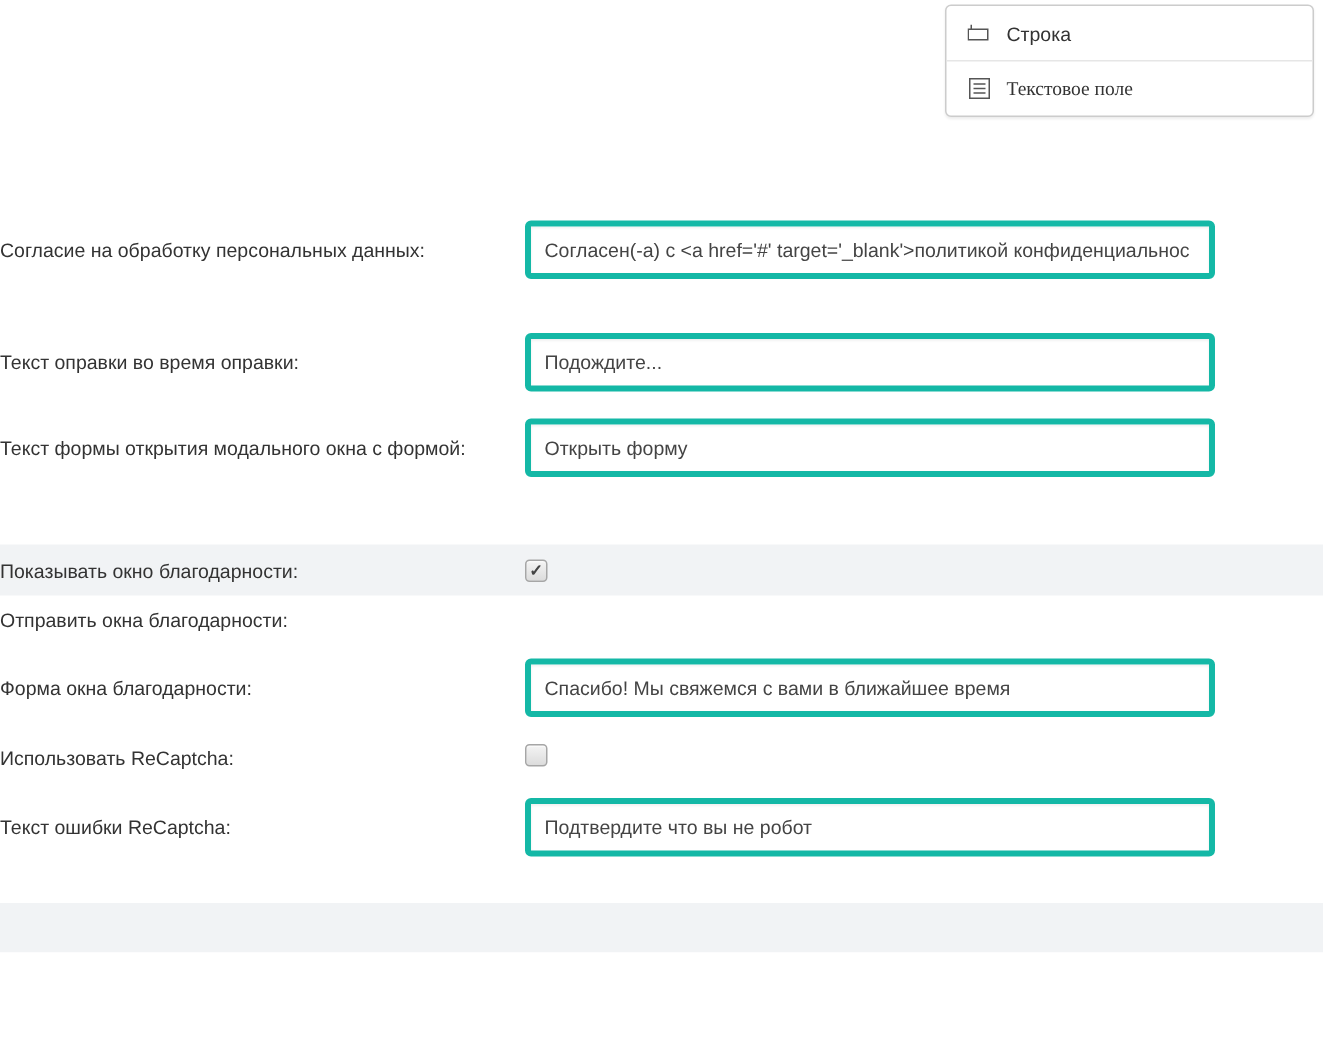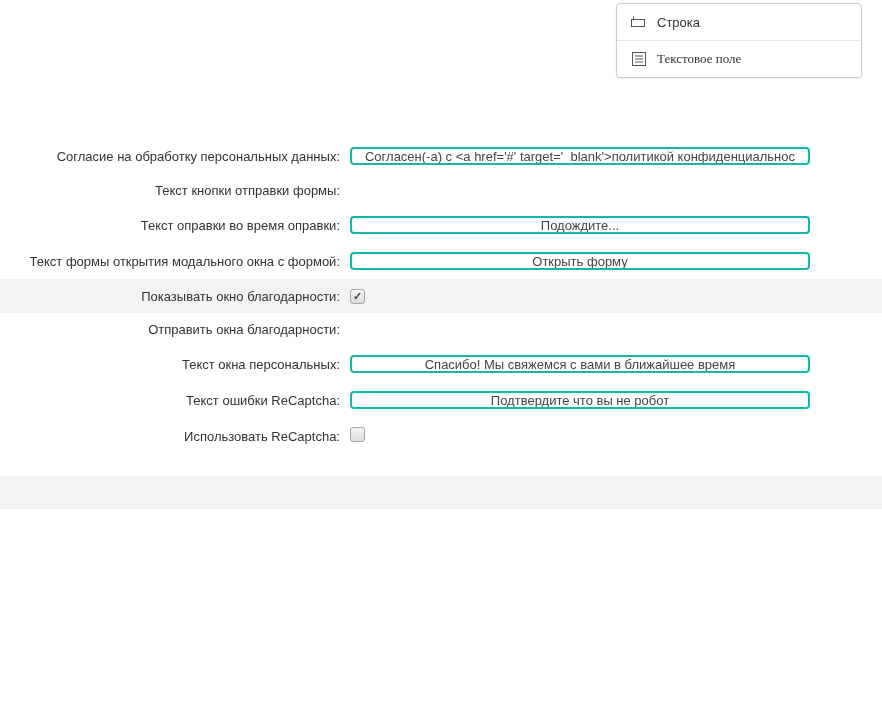--- a/index.html
+++ b/index.html
@@ -6,21 +6,21 @@
     body {
       font-family: Arial, Helvetica, sans-serif;
       font-size: 13px;
       color: #333;
       background: #fff;
       width: 882px;
     }
     .dropdown-panel {
       position: absolute;
       top: 3px;
-      right: 20px;
+      right: 6px;
       width: 246px;
       border: 1px solid #ccc;
       border-radius: 4px;
       background: #fff;
       box-shadow: 0 1px 2px rgba(0,0,0,0.08);
     }
     .dropdown-item {
       display: flex;
       align-items: center;
       padding: 10px 14px;
@@ -41,42 +41,41 @@
       margin-top: 138px;
       padding-bottom: 20px;
     }
     .form-row {
       display: flex;
       align-items: center;
       padding: 9px 0;
     }
     .form-row.highlighted {
       background: #f1f3f5;
+      margin-top: 36px;
     }
     .form-label {
       width: 350px;
-      text-align: right;
       padding-right: 10px;
       color: #333;
     }
     .form-control-area {
       flex: 1;
       padding-right: 72px;
     }
     .text-input {
       width: 100%;
-      height: 18px;
+      height: 39px;
       padding: 5px 9px;
-      border: 2px solid #14b8a6;
+      border: 4px solid #14b8a6;
       border-radius: 4px;
       font-size: 13px;
       color: #444;
       box-shadow: inset 0 1px 2px rgba(0,0,0,0.07);
       outline: none;
-      text-align: center;
     }
     .checkbox {
       width: 15px;
       height: 15px;
       border: 1px solid #a6a6a6;
       border-radius: 3px;
       background: linear-gradient(to bottom, #f4f4f4, #dcdcdc);
       display: inline-flex;
       align-items: center;
       justify-content: center;
@@ -125,21 +124,20 @@
 
   <div class="form-row">
     <div class="form-label">Согласие на обработку персональных данных:</div>
     <div class="form-control-area">
       <input type="text" class="text-input" value="Согласен(-а) с &lt;a href='#' target='_blank'&gt;политикой конфиденциальнос" style="">
     </div>
   </div>
 
 
   <div class="form-row">
-    <div class="form-label">Текст кнопки отправки формы:</div>
   </div>
 
   <div class="form-row">
     <div class="form-label">Текст оправки во время оправки:</div>
     <div class="form-control-area">
       <input type="text" class="text-input" value="Подождите..." style="">
     </div>
   </div>
 
 
@@ -155,35 +153,35 @@
     <div class="form-control-area">
       <span class="checkbox checked"></span>
     </div>
   </div>
 
   <div class="form-row">
     <div class="form-label">Отправить окна благодарности:</div>
   </div>
 
   <div class="form-row">
-    <div class="form-label">Текст окна персональных:</div>
+    <div class="form-label">Форма окна благодарности:</div>
     <div class="form-control-area">
       <input type="text" class="text-input" value="Спасибо! Мы свяжемся с вами в ближайшее время" style="">
+    </div>
+  </div>
+
+  <div class="form-row">
+    <div class="form-label">Использовать ReCaptcha:</div>
+    <div class="form-control-area">
+      <span class="checkbox"></span>
     </div>
   </div>
 
   <div class="form-row">
     <div class="form-label">Текст ошибки ReCaptcha:</div>
     <div class="form-control-area">
       <input type="text" class="text-input" value="Подтвердите что вы не робот" style="">
     </div>
   </div>
 
-  <div class="form-row">
-    <div class="form-label">Использовать ReCaptcha:</div>
-    <div class="form-control-area">
-      <span class="checkbox"></span>
-    </div>
-  </div>
-
 </div>
 
 <div class="footer-bar"></div>
 
 </body></html>

